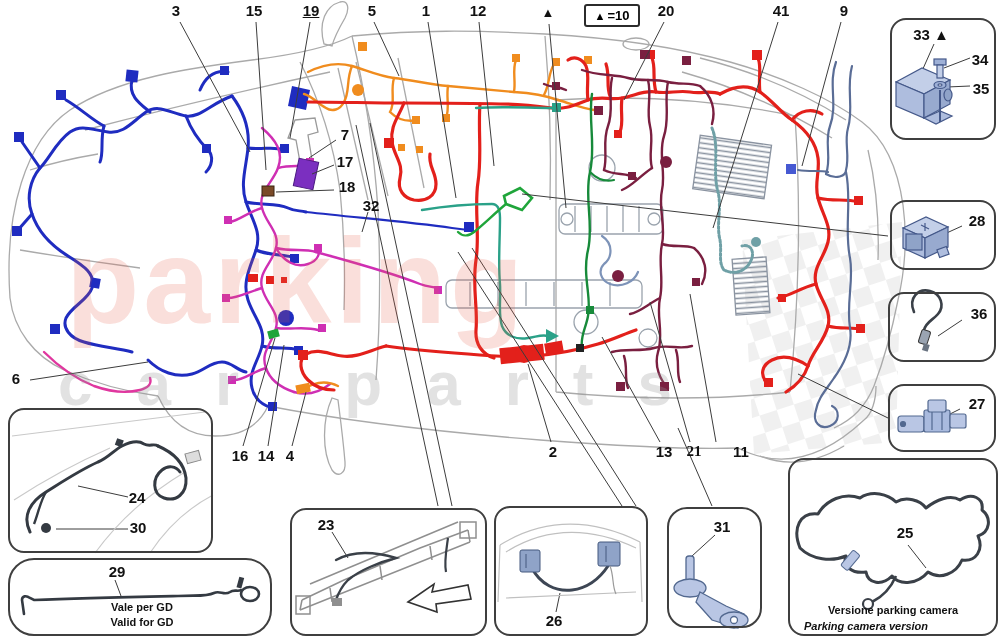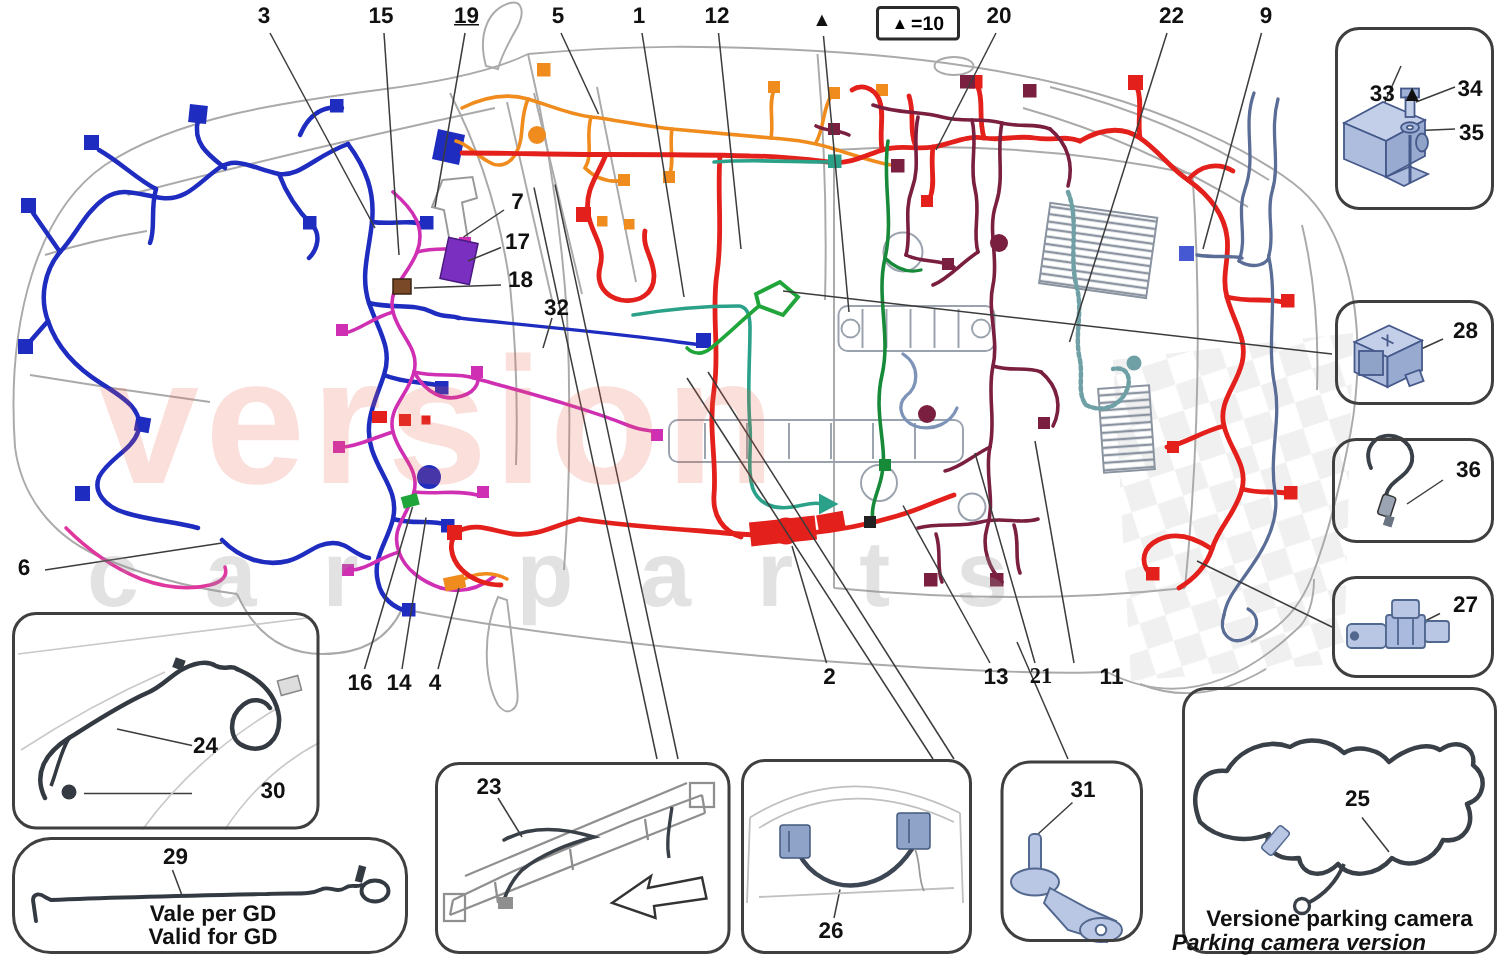--- a/index.html
+++ b/index.html
@@ -13,34 +13,34 @@
   .tri-marker { position:absolute; transform:translateX(-50%); font-size:13px; color:#111; z-index:30; }
 
   .legend-box { position:absolute; left:584px; top:4px; width:56px; height:23px;
                 border:2px solid #2b2b2b; border-radius:3px; background:#fff;
                 display:flex; align-items:center; justify-content:center;
                 font-size:13px; font-weight:bold; z-index:30; }
   .legend-box .sym { margin-right:2px; font-size:11px; }
 
   .inset { position:absolute; border:2px solid #3f3f3f; border-radius:16px; background:transparent; z-index:5; }
 
-  .caption { position:absolute; font-size:15px; font-weight:bold; color:#111;
+  .caption { position:absolute; font-size:11px; font-weight:bold; color:#111;
              text-align:center; transform:translateX(-50%); white-space:nowrap; z-index:30; }
 
   .wm-scuderia { position:absolute; left:66px; top:212px; font-size:120px; font-weight:bold;
                  letter-spacing:4px; color:rgba(229,93,77,0.20); z-index:1; user-select:none; }
   .wm-carparts { position:absolute; left:58px; top:348px; font-size:62px; font-weight:bold;
                  letter-spacing:44px; color:rgba(150,150,150,0.28); z-index:1; user-select:none; }
 </style>
 </head>
 <body>
 
 <div class="stage">
 
-  <div class="wm-scuderia">version</div>
+  <div class="wm-scuderia">parking</div>
   <div class="wm-carparts">car parts</div>
 
   <svg class="art" viewBox="0 0 1000 638">
     <defs>
       <pattern id="hatch" width="7" height="5" patternUnits="userSpaceOnUse">
         <path d="M0,2.5 H7" stroke="#8a93a0" stroke-width="1.6"></path>
       </pattern>
       <pattern id="checker" width="36" height="36" patternUnits="userSpaceOnUse" patternTransform="rotate(-18)">
         <rect width="18" height="18" fill="#e3e3e3"></rect>
         <rect x="18" y="18" width="18" height="18" fill="#e3e3e3"></rect>
@@ -450,45 +450,45 @@
   </div>
   <div class="tri-marker" style="left:548px; top:5px;">▲</div>
 
   <div class="callout" style="left:176px; top:3px;">3</div>
   <div class="callout" style="left:254px; top:3px;">15</div>
   <div class="callout" style="left:311px; top:3px;text-decoration:underline;">19</div>
   <div class="callout" style="left:372px; top:3px;">5</div>
   <div class="callout" style="left:426px; top:3px;">1</div>
   <div class="callout" style="left:478px; top:3px;">12</div>
   <div class="callout" style="left:666px; top:3px;">20</div>
-  <div class="callout" style="left:781px; top:3px;">22</div>
+  <div class="callout" style="left:781px; top:3px;">41</div>
   <div class="callout" style="left:844px; top:3px;">9</div>
   <div class="callout" style="left:345px; top:127px;">7</div>
   <div class="callout" style="left:345px; top:154px;">17</div>
   <div class="callout" style="left:347px; top:179px;">18</div>
   <div class="callout" style="left:371px; top:198px;">32</div>
   <div class="callout" style="left:16px;  top:371px;">6</div>
   <div class="callout" style="left:240px; top:448px;">16</div>
   <div class="callout" style="left:266px; top:448px;">14</div>
   <div class="callout" style="left:290px; top:448px;">4</div>
   <div class="callout" style="left:553px; top:444px;">2</div>
   <div class="callout" style="left:664px; top:444px;">13</div>
   <div class="callout" style="left:694px; top:444px;font-family:Liberation Serif, serif;">21</div>
   <div class="callout" style="left:721px; top:444px;margin-left:20px;">11</div>
   <div class="callout" style="left:137px; top:490px;">24</div>
-  <div class="callout" style="left:138px; top:520px;margin-left:44px;">30</div>
+  <div class="callout" style="left:138px; top:520px;">30</div>
   <div class="callout" style="left:117px; top:564px;text-align:right;">29</div>
   <div class="callout" style="left:326px; top:517px;">23</div>
   <div class="callout" style="left:554px; top:613px;text-align:center;">26</div>
   <div class="callout" style="left:722px; top:519px;">31</div>
   <div class="callout" style="left:905px; top:525px;">25</div>
   <div class="callout" style="left:977px; top:213px;">28</div>
   <div class="callout" style="left:979px; top:306px;">36</div>
   <div class="callout" style="left:977px; top:396px;">27</div>
-  <div class="callout" style="left:931px; top:27px;margin-top:28px;">33 ▲</div>
+  <div class="callout" style="left:931px; top:27px;">33 ▲</div>
   <div class="callout" style="left:980px; top:52px;">34</div>
   <div class="callout" style="left:981px; top:81px;">35</div>
 
   <div class="caption" style="left:142px; top:601px;">Vale per GD</div>
   <div class="caption" style="left:142px; top:616px;">Valid for GD</div>
   <div class="caption" style="left:893px; top:604px;">Versione parking camera</div>
   <div class="caption" style="left:866px; top:620px;font-style:italic;">Parking camera version</div>
 
 </div>
 

